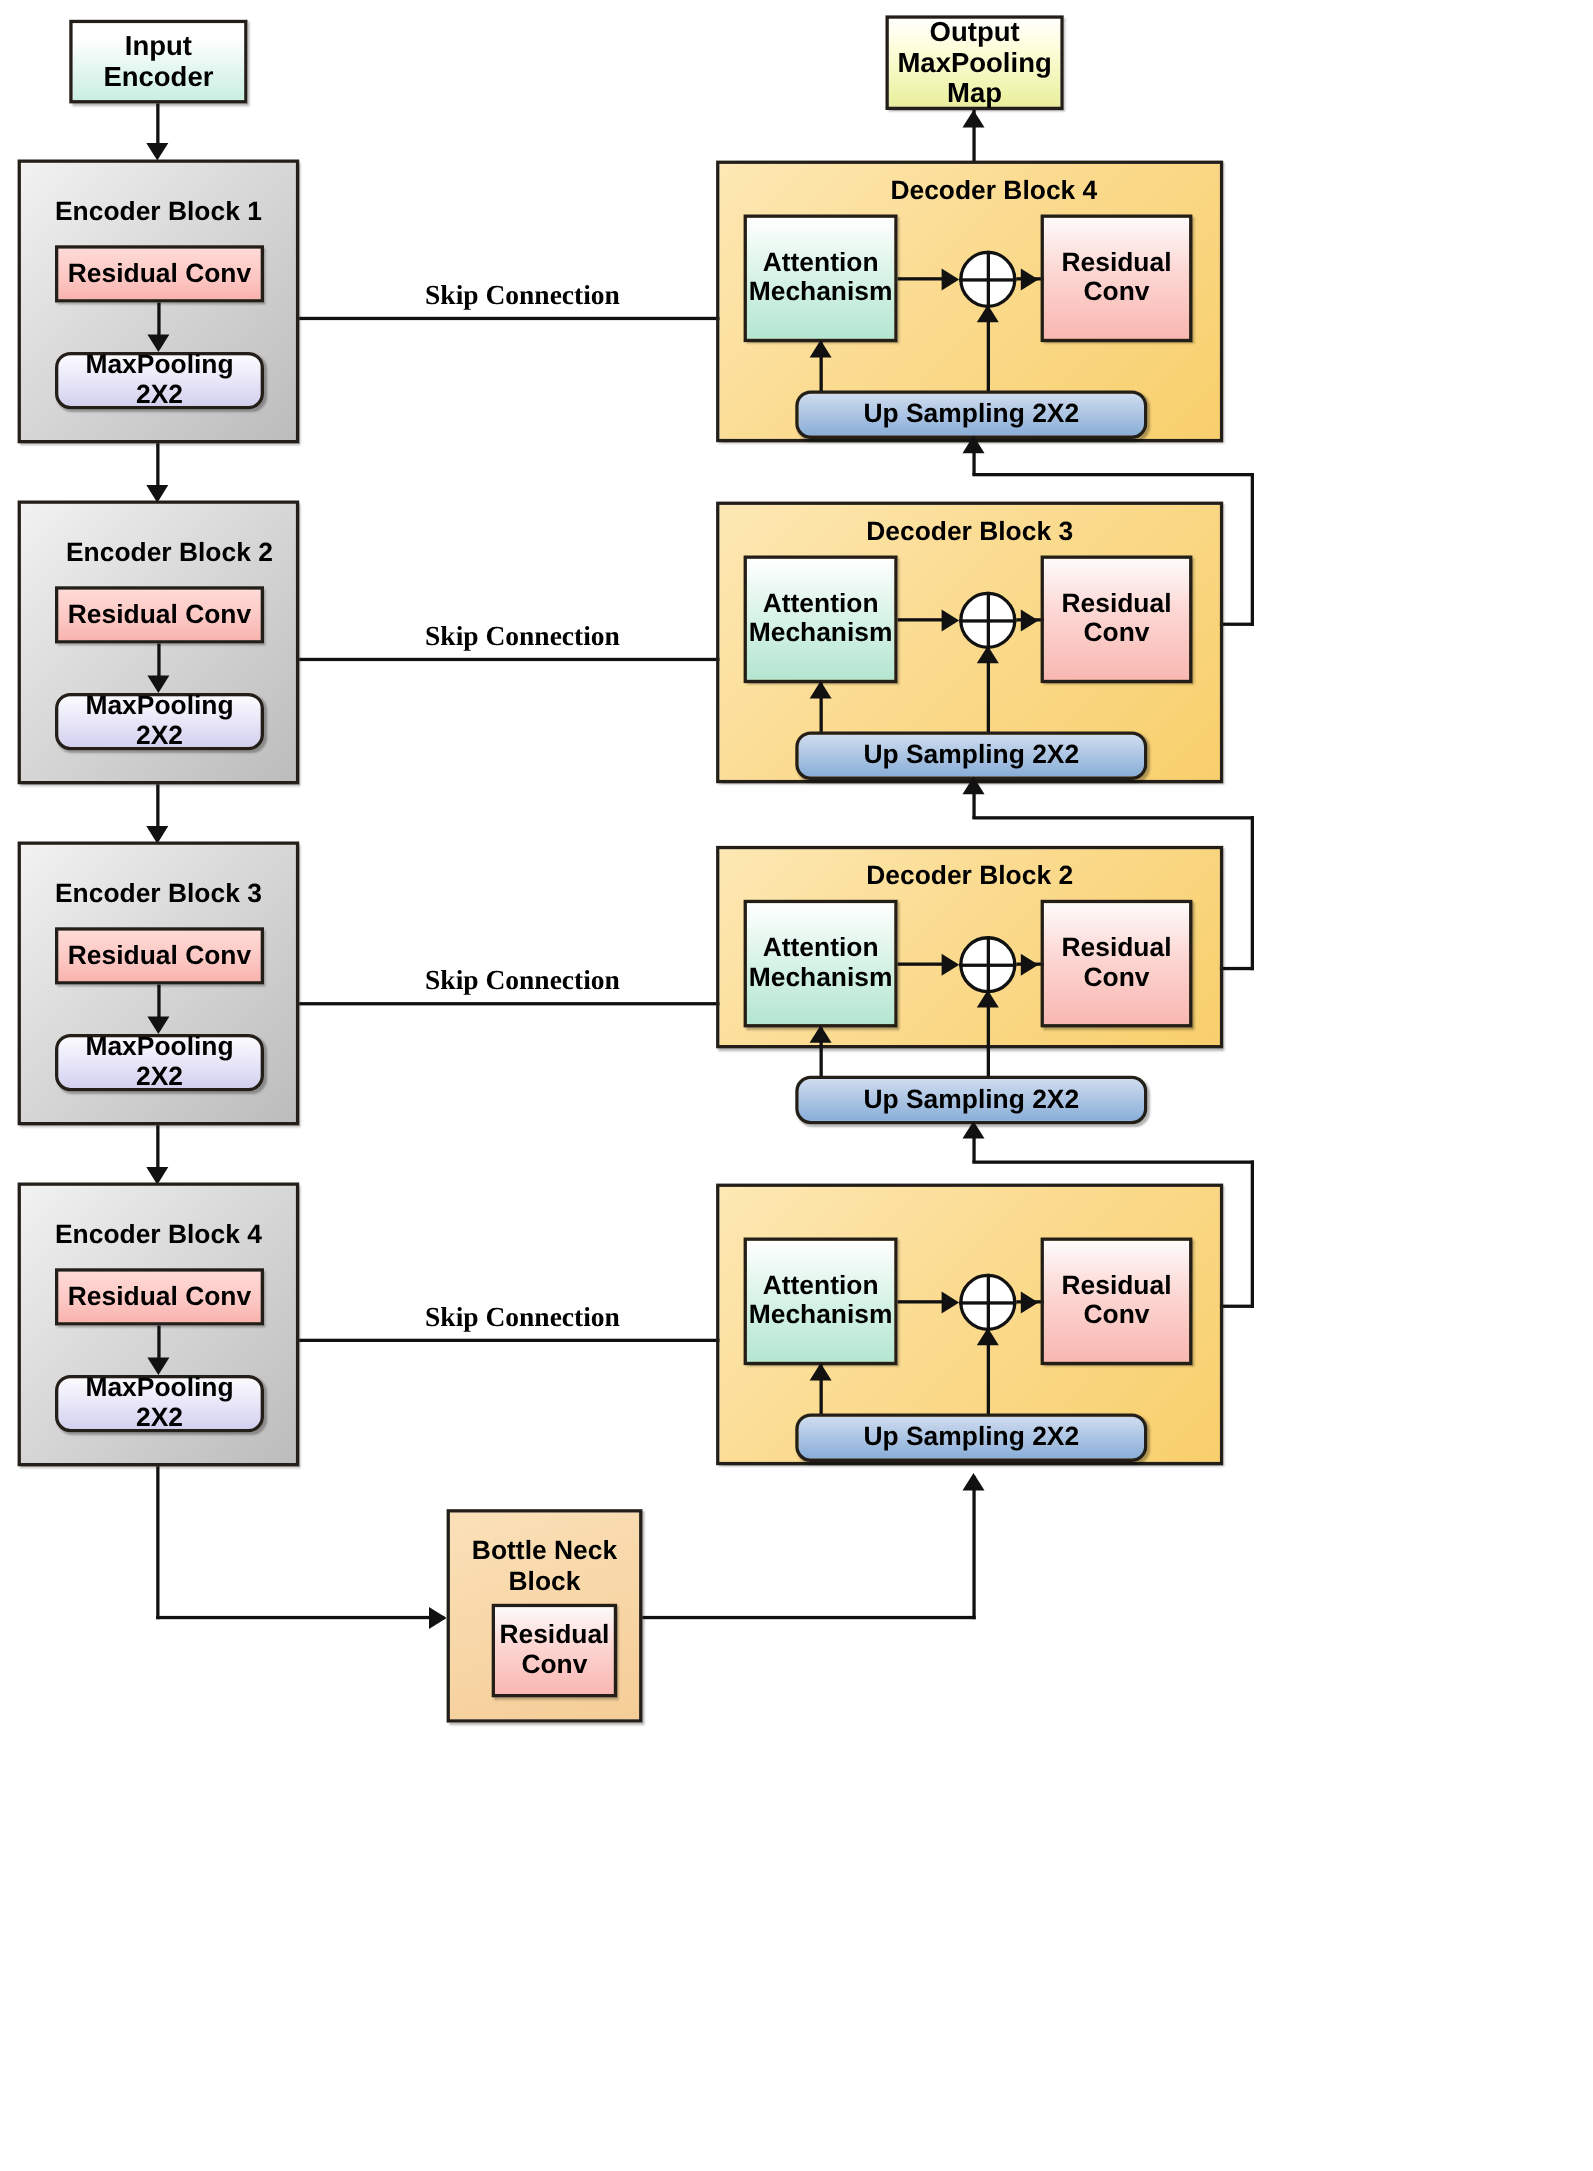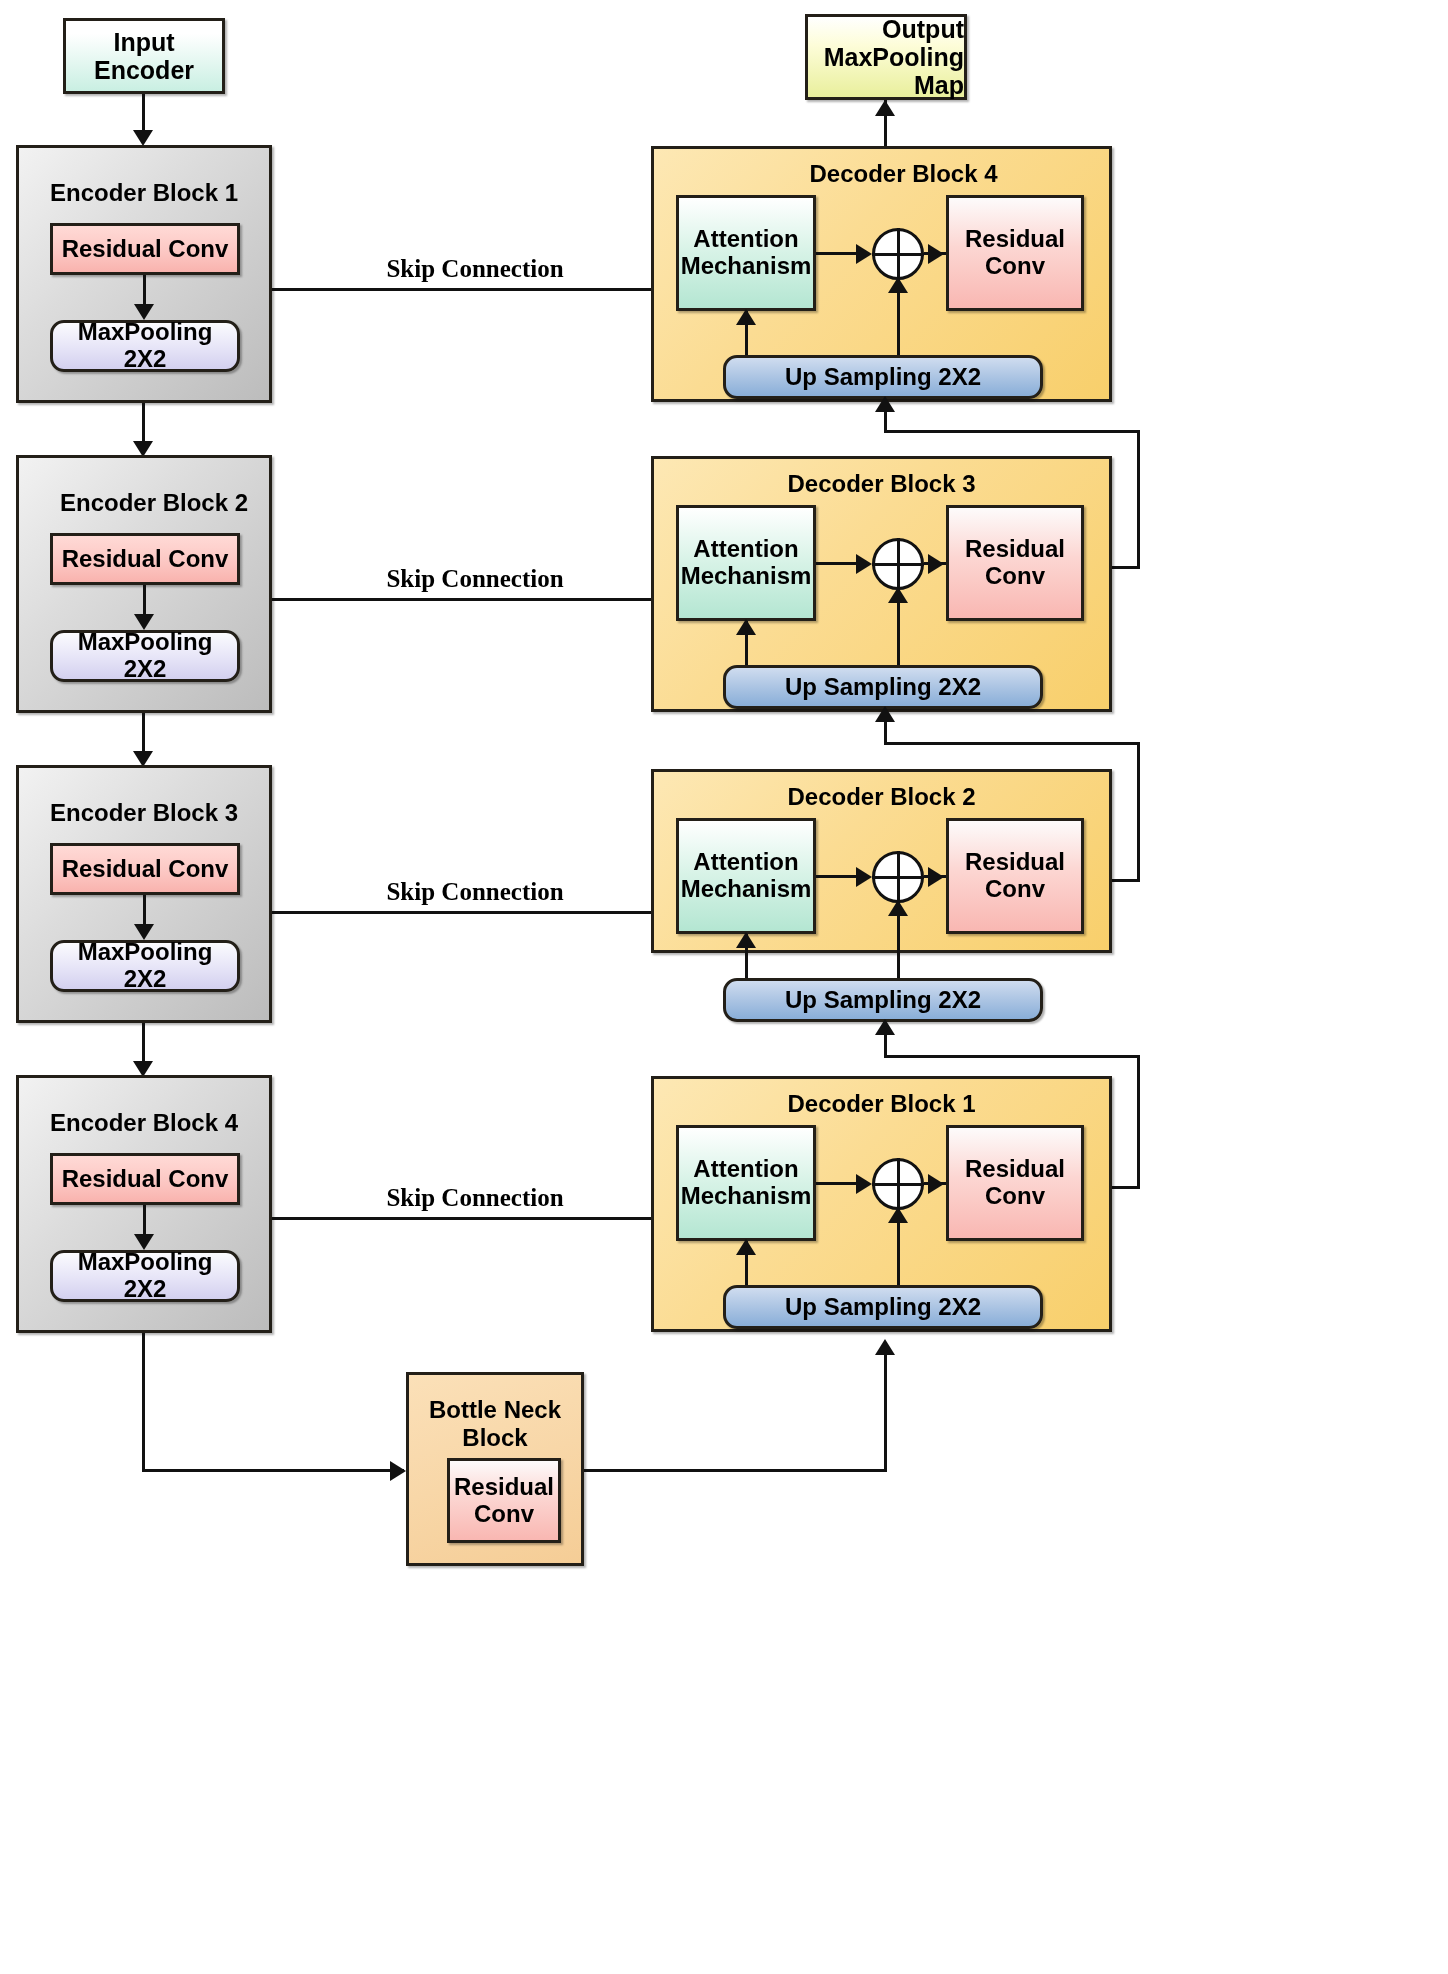--- a/index.html
+++ b/index.html
@@ -29,21 +29,20 @@
     box-shadow:2px 2px 2px rgba(0,0,0,.30);
   }
   
   .terminal-in{
     background:linear-gradient(180deg,#ffffff 0%,#ffffff 18%,#c9efe2 100%);
     font-size:25px;
   }
   .terminal-out{
     background:linear-gradient(180deg,#ffffff 0%,#fdfdd9 35%,#e9ef9c 100%);
     font-size:25px;
-    align-items:flex-end;
   }
   
   .encoder{
     background:linear-gradient(135deg,#f2f2f2 0%,#dcdcdc 38%,#bcbcbc 100%);
     display:block;
   }
   .encoder-title{
     position:absolute;
     left:0; right:0;
     text-align:center;
@@ -360,21 +359,20 @@
     </div>
   </div>
 
   <div class="ln ln-h" style="left:1081px;top:1186px;width:59px;"></div>
   <div class="ln ln-v" style="left:1137px;top:1055px;height:134px;"></div>
   <div class="ln ln-h" style="left:884px;top:1055px;width:256px;"></div>
   <div class="ln ln-v" style="left:884px;top:1023px;height:34px;"></div>
   <div class="arw arw-up" style="left:875px;top:1019px;"></div>
 
   <div class="box decoder" style="left:651px;top:1076px;width:461px;height:256px;">
-    <div class="decoder-title" style="top:12px;">Decoder Block 1</div>
     <div class="box attention" style="left:22px;top:46px;width:140px;height:116px;flex-direction:column;">
       <span>Attention</span>
       <span>Mechanism</span>
     </div>
     <div class="ln ln-h" style="left:162px;top:103px;width:52px;"></div>
     <div class="arw arw-right" style="left:202px;top:95px;"></div>
     <div class="plus-circle" style="left:218px;top:79px;"></div>
     <div class="ln ln-h" style="left:270px;top:103px;width:52px;"></div>
     <div class="arw arw-right" style="left:274px;top:95px;"></div>
     <div class="box res-conv" style="left:292px;top:46px;width:138px;height:116px;flex-direction:column;">

